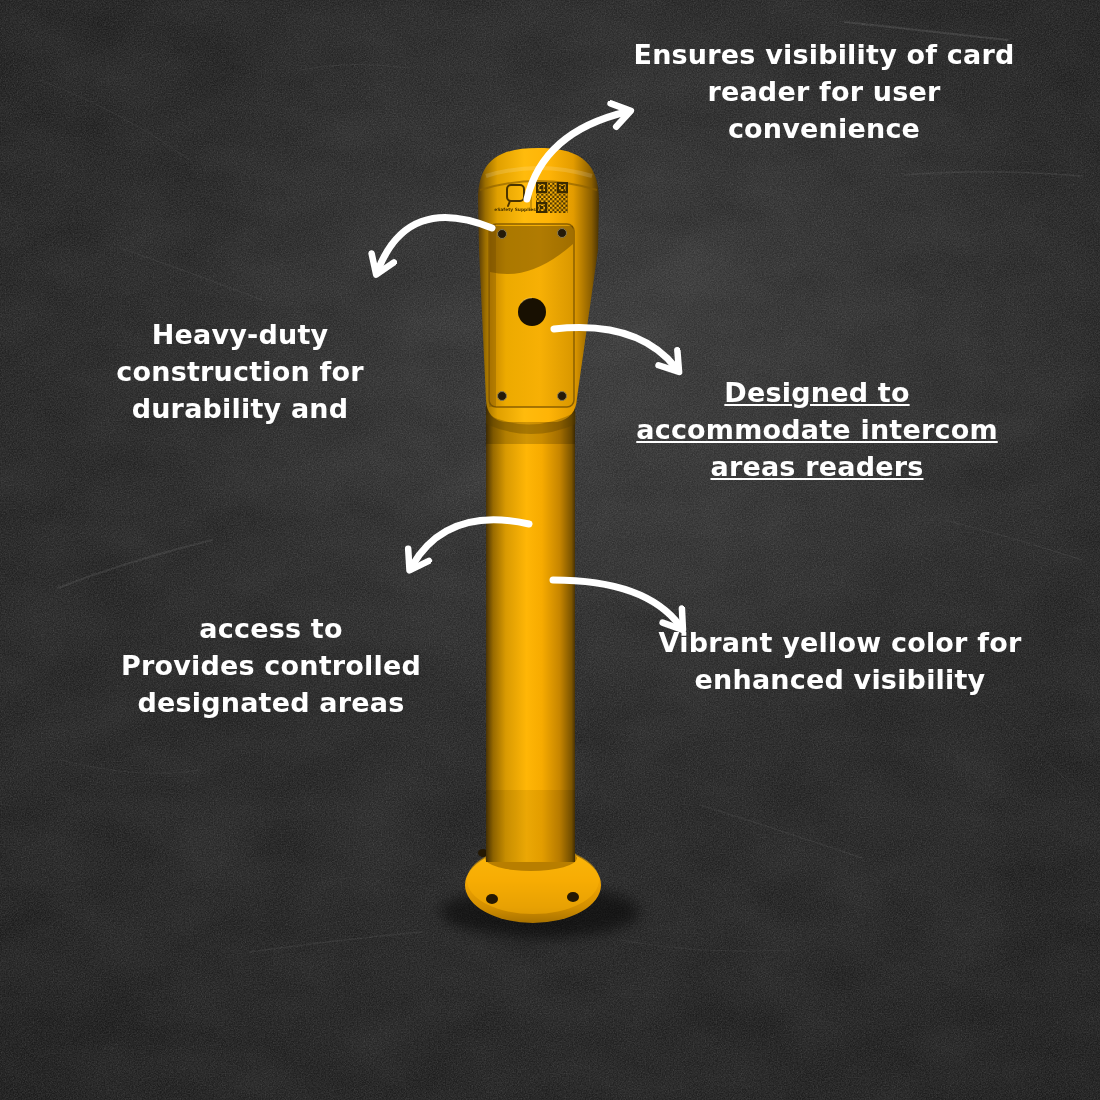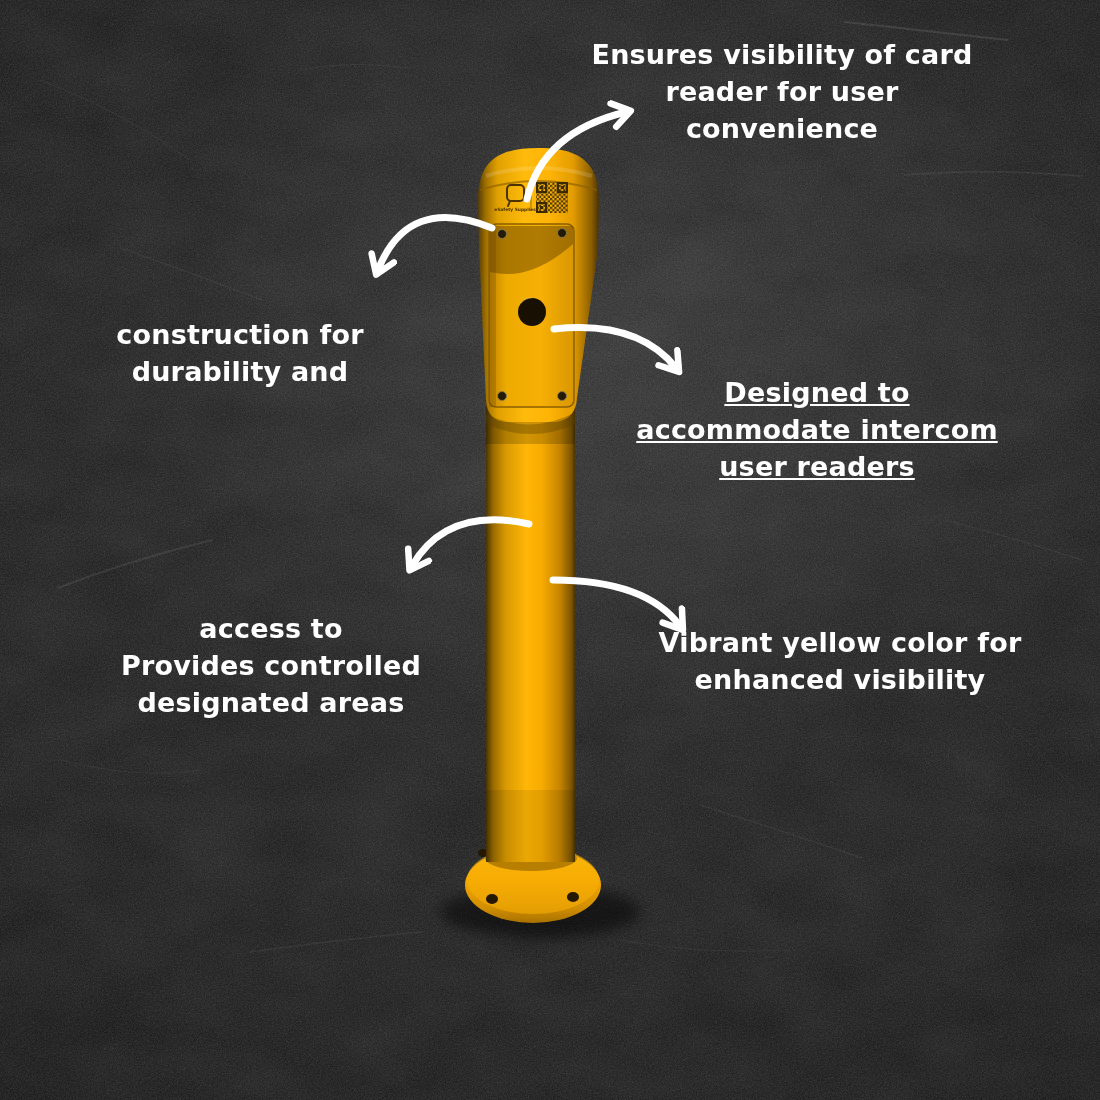--- a/index.html
+++ b/index.html
@@ -169,35 +169,36 @@
     </defs>
     <g fill="none" stroke="#ffffff" stroke-width="7" stroke-linecap="round">
       <path d="M527,199 Q543,132 626,112" marker-end="url(#head)"></path>
       <path d="M492,228 Q408,194 378,270" marker-end="url(#head)"></path>
       <path d="M554,329 Q638,320 676,368" marker-end="url(#head)"></path>
       <path d="M529,524 Q447,506 412,566" marker-end="url(#head)"></path>
       <path d="M553,580 Q646,580 680,626" marker-end="url(#head)"></path>
     </g>
   </svg>
 
-  <div class="ann" style="left:552px;top:36px;width:460px;">
+  <div class="ann" style="left:594px;top:36px;width:460px;">
     <div class="ln">Ensures visibility of card</div>
     <div class="ln">reader for user</div>
     <div class="ln">convenience</div>
   </div>
 
   <div class="ann" style="left:40px;top:316px;width:400px;">
+    <div class="ln">Heavy-duty</div>
     <div class="ln">construction for</div>
     <div class="ln">durability and</div>
   </div>
 
   <div class="ann" style="left:592px;top:374px;width:450px;text-decoration:underline;">
     <div class="ln">Designed to</div>
     <div class="ln">accommodate intercom</div>
-    <div class="ln">user readers</div>
+    <div class="ln">areas readers</div>
   </div>
 
   <div class="ann" style="left:71px;top:610px;width:400px;">
     <div class="ln">access to</div>
     <div class="ln">Provides controlled</div>
     <div class="ln">designated areas</div>
   </div>
 
   <div class="ann" style="left:610px;top:624px;width:460px;">
     <div class="ln">Vibrant yellow color for</div>

